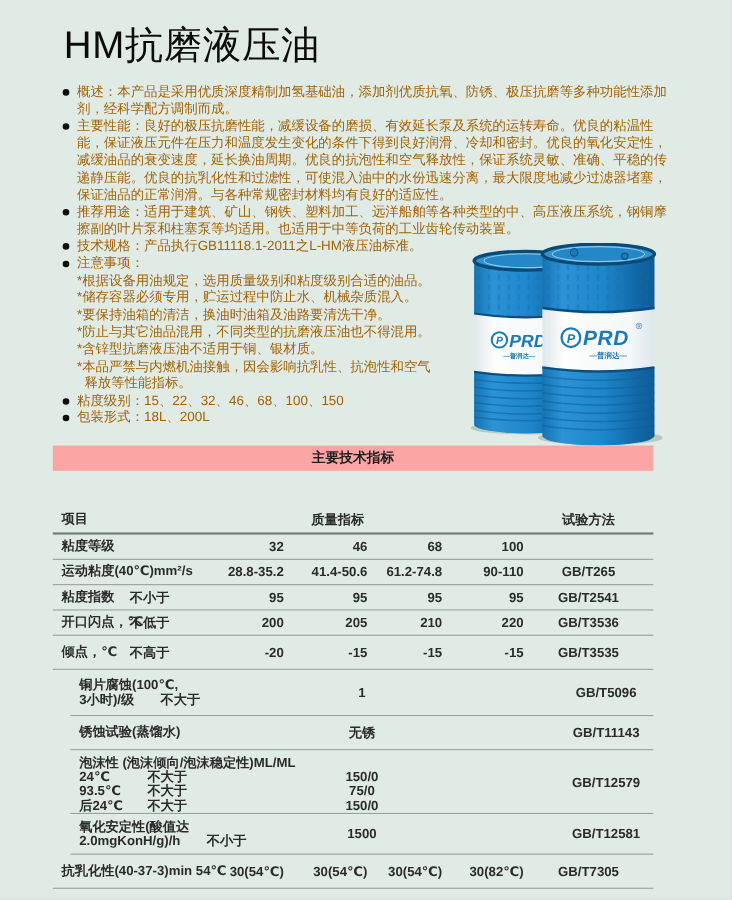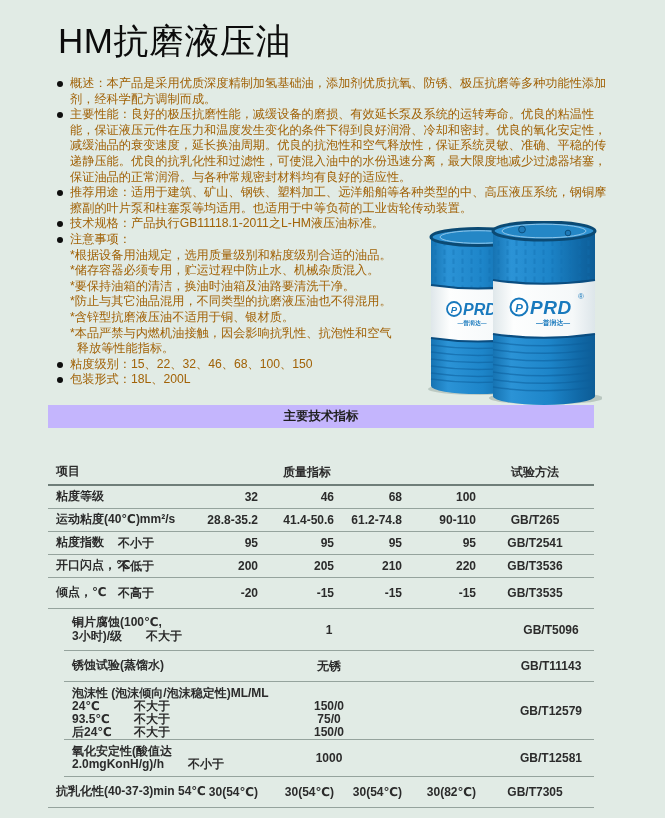--- a/index.html
+++ b/index.html
@@ -21,21 +21,21 @@
     font-size: 12.2px; line-height: 15.6px; font-weight: 400;
     white-space: pre; color: #a16207;
   }
   .dot { position: absolute; left: 0; top: 5px; width: 6px; height: 6px; background:#0e0e0e; border-radius: 50%; }
 
   
   .drums { position: absolute; left: 422px; top: 221px; }
 
   
   .spec { position: absolute; left: 48px; top: 405px; width: 546px; font-size: 12px; font-weight: 600; color: #2b2b2b; }
-  .band { height: 23px; background: #c4b5fd; display: flex; align-items: center; justify-content: center;
+  .band { height: 23px; background: #fca5a5; display: flex; align-items: center; justify-content: center;
           font-size: 12.5px; font-weight: 700; color:#1f1f1f; }
   .trow { display: grid; align-items: center; border-bottom: 1.4px solid #95a39d; }
   .thead { grid-template-columns: 130px 298px 118px; height: 26px; border-bottom: 2.4px solid #6f7e79; margin-top: 32px; }
   .g7 { grid-template-columns: 70px 60px 80px 76px 68px 74px 118px; }
   .g4 { grid-template-columns: 130px 298px 118px; margin-left: 16px; }
   .h33 { height: 23px; } .h31 { height: 31px; } .h42 { height: 42px; } .h58 { height: 58px; } .h37 { height: 37px; }
   .name { padding-left: 8px; white-space: pre; line-height: 13.5px; overflow: visible; }
   .span2 { grid-column: 1 / span 2; }
   .v { text-align: right; }
   .m { text-align: center; }
@@ -236,21 +236,21 @@
         <div>150/0</div>
         <div>75/0</div>
         <div>150/0</div>
       </div>
       <div class="m">GB/T12579</div>
     </div>
 
     <div class="trow g4 h37">
       <div class="name">氧化安定性(酸值达
 2.0mgKonH/g)/h　　不小于</div>
-      <div class="merged">1000</div>
+      <div class="merged">1500</div>
       <div class="m">GB/T12581</div>
     </div>
 
     <div class="trow g7 h31">
       <div class="name span2">抗乳化性(40-37-3)min 54℃</div>
       <div class="v">30(54℃)</div>
       <div class="v">30(54℃)</div>
       <div class="v">30(54℃)</div>
       <div class="v">30(82℃)</div>
       <div class="m">GB/T7305</div>

